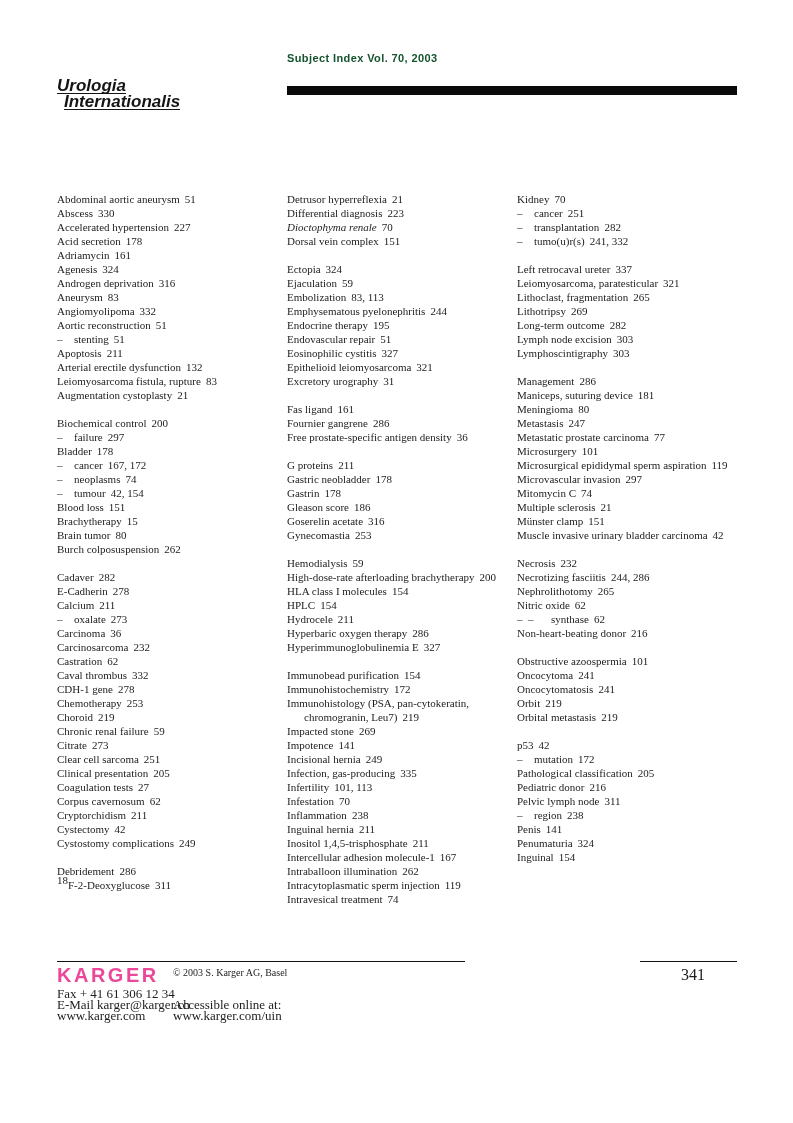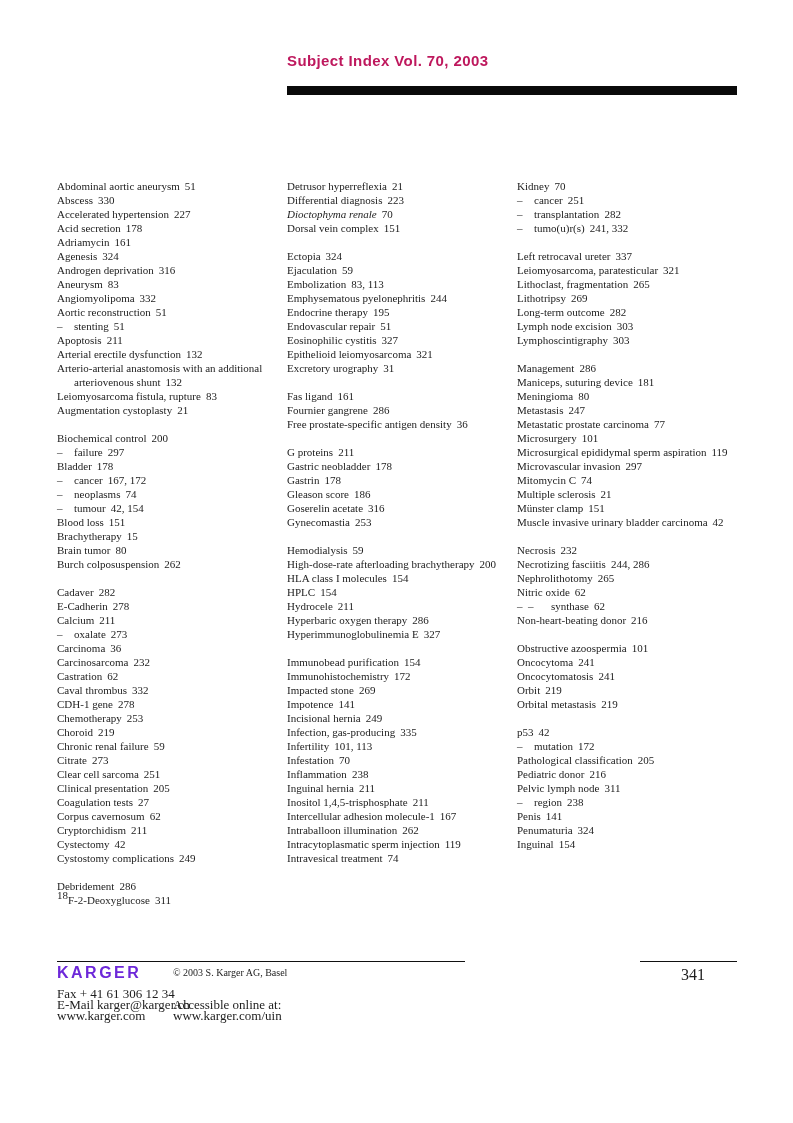--- a/index.html
+++ b/index.html
@@ -5,89 +5,92 @@
   html,body { margin:0; padding:0; background:#e8e8e8; }
   .page {
     position:relative; width:793px; height:1123px; margin:0 auto;
     background:#ffffff; overflow:hidden;
     font-family:"Liberation Serif", serif; color:#1c1c1c;
   }
   
   .title {
     position:absolute; left:287px; top:52px;
     font-family:"Liberation Sans", sans-serif; font-weight:bold;
-    font-size:15px; letter-spacing:0.4px; color:#be185d;text-align:right;
+    font-size:11px; letter-spacing:0.4px; color:#14532d;text-align:right;
   }
   .title-bar {
     position:absolute; left:287px; top:86px; width:450px; height:9px;
     background:#0a0a0a;
   }
   .journal-logo {
     position:absolute; left:57px; top:78px;
     font-family:"Liberation Sans", sans-serif;
     font-style:italic; font-weight:bold; color:#151515;
   }
   .logo-line { display:block; width:fit-content; font-size:17px; line-height:15px;
     border-bottom:1.5px solid #151515; padding-bottom:0px; }
   .logo-line.l2 { margin-left:7px; }
   
-  .col { position:absolute; top:179px; }
+  .col { position:absolute; top:192px; }
   .col.c1 { left:57px;  width:226px; }
   .col.c2 { left:287px; width:226px; }
   .col.c3 { left:517px; width:222px; }
   .entry {
     margin:0; padding-left:17px; text-indent:-17px;
     font-size:11px; line-height:14px;
   }
   .entry.gap { margin-top:14px; }
   .entry sup { font-size:11px; line-height:0; }
   .dash { display:inline-block; width:17px; text-indent:0; }
   .dash.d2 { width:34px; }
   .pg { margin-left:5px; }
   
   .rule { position:absolute; height:1px; background:#111; }
   .rule.left  { left:57px;  top:961px; width:408px; }
   .rule.right { left:640px; top:961px; width:97px; }
   .karger-logo {
     position:absolute; left:57px; top:964px;
     font-family:"Liberation Sans", sans-serif; font-weight:bold;
-    font-size:16px; letter-spacing:2.5px; color:#6d28d9;
+    font-size:20px; letter-spacing:2.5px; color:#ec4899;
   }
   .copyright { position:absolute; left:173px; top:967px; font-size:10px; }
   .page-number { position:absolute; left:608px; top:966px; width:97px;
     text-align:right; font-size:16px; }
   .imprint { position:absolute; font-size:13px; line-height:11px; }
   .imprint.left  { left:57px;  top:988px; }
   .imprint.right { left:173px; top:999px; }
   .imprint p { margin:0; }
 </style>
 </head>
 <body>
 
 <div class="page">
 
   <div class="title">Subject Index Vol. 70, 2003</div>
   <div class="title-bar"></div>
 
+  <div class="journal-logo">
+    <span class="logo-line l1">Urologia</span>
+    <span class="logo-line l2">Internationalis</span>
+  </div>
 
   <div class="col c1">
       <p class="entry"><span>Abdominal aortic aneurysm</span><span class="pg">51</span></p>
       <p class="entry"><span>Abscess</span><span class="pg">330</span></p>
       <p class="entry"><span>Accelerated hypertension</span><span class="pg">227</span></p>
       <p class="entry"><span>Acid secretion</span><span class="pg">178</span></p>
       <p class="entry"><span>Adriamycin</span><span class="pg">161</span></p>
       <p class="entry"><span>Agenesis</span><span class="pg">324</span></p>
       <p class="entry"><span>Androgen deprivation</span><span class="pg">316</span></p>
       <p class="entry"><span>Aneurysm</span><span class="pg">83</span></p>
       <p class="entry"><span>Angiomyolipoma</span><span class="pg">332</span></p>
       <p class="entry"><span>Aortic reconstruction</span><span class="pg">51</span></p>
       <p class="entry"><span class="dash">–</span><span>stenting</span><span class="pg">51</span></p>
       <p class="entry"><span>Apoptosis</span><span class="pg">211</span></p>
       <p class="entry"><span>Arterial erectile dysfunction</span><span class="pg">132</span></p>
-      <p class="entry"><span>Arterio-arterial anastomosis with an additional arteriovenous shunt</span><span class="pg">132</span></p>
       <p class="entry"><span>Leiomyosarcoma fistula, rupture</span><span class="pg">83</span></p>
       <p class="entry"><span>Augmentation cystoplasty</span><span class="pg">21</span></p>
       <p class="entry gap"><span>Biochemical control</span><span class="pg">200</span></p>
       <p class="entry"><span class="dash">–</span><span>failure</span><span class="pg">297</span></p>
       <p class="entry"><span>Bladder</span><span class="pg">178</span></p>
       <p class="entry"><span class="dash">–</span><span>cancer</span><span class="pg">167, 172</span></p>
       <p class="entry"><span class="dash">–</span><span>neoplasms</span><span class="pg">74</span></p>
       <p class="entry"><span class="dash">–</span><span>tumour</span><span class="pg">42, 154</span></p>
       <p class="entry"><span>Blood loss</span><span class="pg">151</span></p>
       <p class="entry"><span>Brachytherapy</span><span class="pg">15</span></p>
@@ -141,20 +144,21 @@
       <p class="entry"><span>Gynecomastia</span><span class="pg">253</span></p>
       <p class="entry gap"><span>Hemodialysis</span><span class="pg">59</span></p>
       <p class="entry"><span>High-dose-rate afterloading brachytherapy</span><span class="pg">200</span></p>
       <p class="entry"><span>HLA class I molecules</span><span class="pg">154</span></p>
       <p class="entry"><span>HPLC</span><span class="pg">154</span></p>
       <p class="entry"><span>Hydrocele</span><span class="pg">211</span></p>
       <p class="entry"><span>Hyperbaric oxygen therapy</span><span class="pg">286</span></p>
       <p class="entry"><span>Hyperimmunoglobulinemia E</span><span class="pg">327</span></p>
       <p class="entry gap"><span>Immunobead purification</span><span class="pg">154</span></p>
       <p class="entry"><span>Immunohistochemistry</span><span class="pg">172</span></p>
+      <p class="entry"><span>Immunohistology (PSA, pan-cytokeratin, chromogranin, Leu7)</span><span class="pg">219</span></p>
       <p class="entry"><span>Impacted stone</span><span class="pg">269</span></p>
       <p class="entry"><span>Impotence</span><span class="pg">141</span></p>
       <p class="entry"><span>Incisional hernia</span><span class="pg">249</span></p>
       <p class="entry"><span>Infection, gas-producing</span><span class="pg">335</span></p>
       <p class="entry"><span>Infertility</span><span class="pg">101, 113</span></p>
       <p class="entry"><span>Infestation</span><span class="pg">70</span></p>
       <p class="entry"><span>Inflammation</span><span class="pg">238</span></p>
       <p class="entry"><span>Inguinal hernia</span><span class="pg">211</span></p>
       <p class="entry"><span>Inositol 1,4,5-trisphosphate</span><span class="pg">211</span></p>
       <p class="entry"><span>Intercellular adhesion molecule-1</span><span class="pg">167</span></p>

